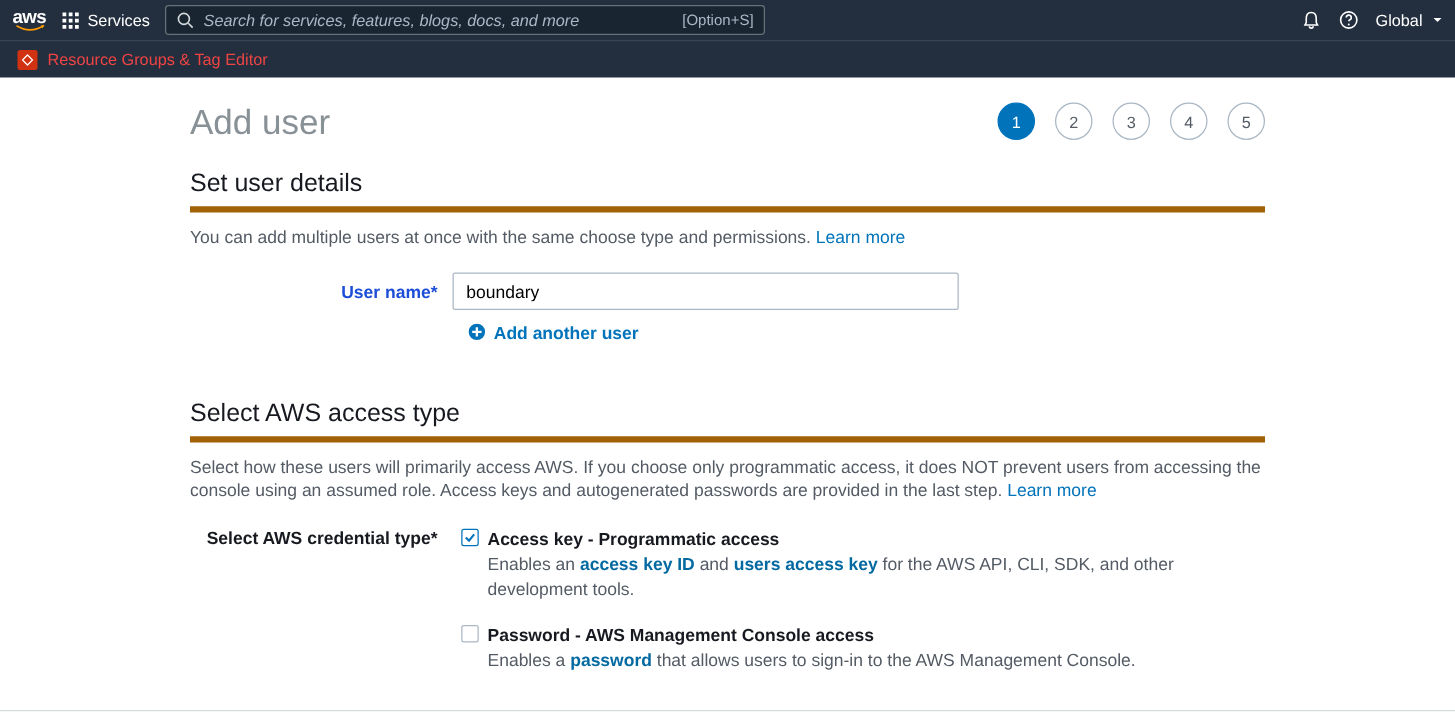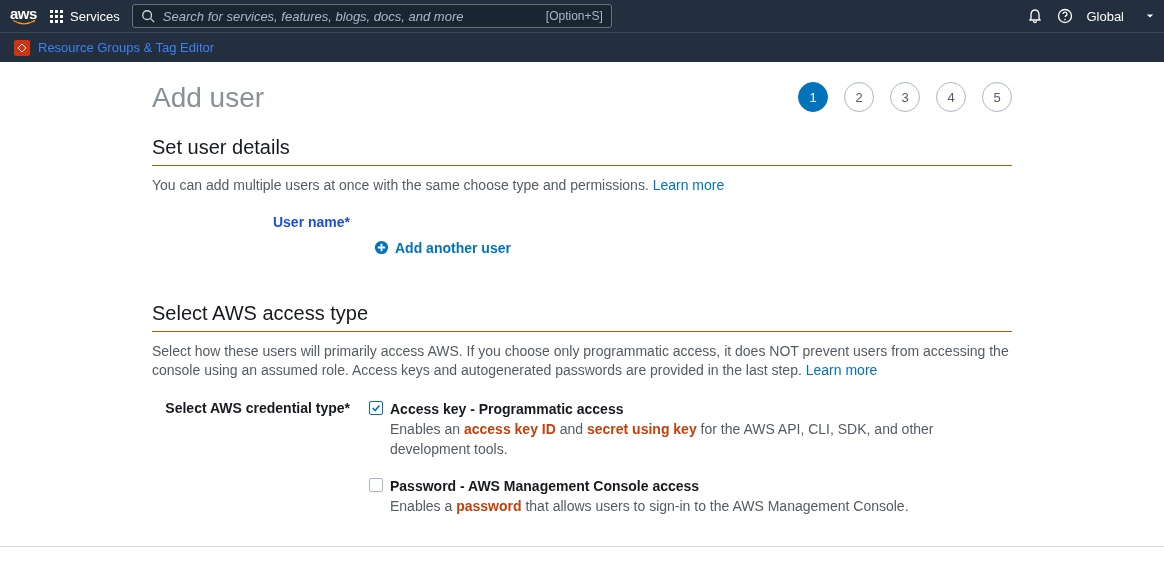--- a/index.html
+++ b/index.html
@@ -79,33 +79,33 @@
     .search-wrap input::placeholder { color: #aab7c4; font-style: italic; }
     .search-kbd {
       font-size: 12px;
       color: #aab7c4;
     }
     .nav-spacer { flex: 1; }
     .nav-ico { width: 18px; height: 18px; cursor: pointer; display:flex; align-items:center; justify-content:center; }
     .region {
       display: flex;
       align-items: center;
-      gap: 22px;
+      gap: 8px;
       font-size: 13px;
       cursor: pointer;
     }
     .secondbar {
       background: #232f3e;
       height: 30px;
       border-top: 1px solid #3a4553;
       display: flex;
       align-items: center;
       padding: 0 14px;
       gap: 8px;
-      color: #3b82f6;
+      color: #ef4444;
       font-size: 13px;
     }
     .rg-icon {
       width: 16px;
       height: 16px;
       background: #d13212;
       border-radius: 2px;
       display:flex;align-items:center;justify-content:center;
     }
     
@@ -147,21 +147,21 @@
     .step.active {
       background: #0073bb;
       border-color: #0073bb;
       color: #fff;
     }
     .section-title {
       font-size: 20px;
       font-weight: 400;
       color: #16191f;
       padding-bottom: 6px;
-      border-bottom: 1px solid #a16207;
+      border-bottom: 5px solid #a16207;
       margin-bottom: 10px;
     }
     .helper {
       font-size: 14px;
       color: #545b64;
       line-height: 1.4;
       margin-bottom: 18px;
     }
     .link { color: #0073bb; cursor: pointer; }
     .form-row {
@@ -231,21 +231,21 @@
     .cred-text {
       flex: 1;
       font-size: 14px;
       line-height: 1.45;
       color: #545b64;
     }
     .cred-text .ct-title {
       font-weight: bold;
       color: #16191f;
     }
-    .cred-text b { color:#c2410c; font-weight: bold; }
+    .cred-text b { color:#0369a1; font-weight: bold; }
     .footer-sep {
       border-top: 1px solid #d5dbdb;
       margin-top: 30px;
     }
     .footer {
       width: 860px;
       margin: 0 auto;
       display: flex;
       align-items: center;
       justify-content: space-between;
@@ -329,20 +329,21 @@
     </div>
 
     <div class="section-title">Set user details</div>
     <div class="helper">
       <span>You can add multiple users at once with the same choose type and permissions.</span>
       <span> </span>
       <span class="link">Learn more</span>
     </div>
     <div class="form-row">
       <div class="form-label">User name*</div>
+      <input class="text-input" type="text" value="boundary" style="">
     </div>
     <div class="add-another">
       <svg class="plus-circle" viewBox="0 0 16 16">
           <circle cx="8" cy="8" r="7" fill="#0073bb"></circle>
           <path d="M8 4 L8 12 M4 8 L12 8" stroke="#fff" stroke-width="2"></path>
         </svg>
       <span>Add another user</span>
     </div>
 
     <div class="section2">
@@ -358,21 +359,21 @@
         <div class="cb-wrap">
           <div class="cb">
             <svg width="10" height="10" viewBox="0 0 12 12">
                 <path d="M2 6 L5 9 L10 3" stroke="#0073bb" stroke-width="2" fill="none"></path>
               </svg>
           </div>
         </div>
         <div class="cred-text">
           <div class="ct-title">Access key - Programmatic access</div>
           <div>
-            <span>Enables an </span><b>access key ID</b><span> and </span><b>secret using key</b><span> for the AWS API, CLI, SDK, and other development tools.</span>
+            <span>Enables an </span><b>access key ID</b><span> and </span><b>users access key</b><span> for the AWS API, CLI, SDK, and other development tools.</span>
           </div>
         </div>
       </div>
 
       <div class="cred-row">
         <div class="cred-label"></div>
         <div class="cb-wrap">
           <div class="cb unchecked"></div>
         </div>
         <div class="cred-text">

